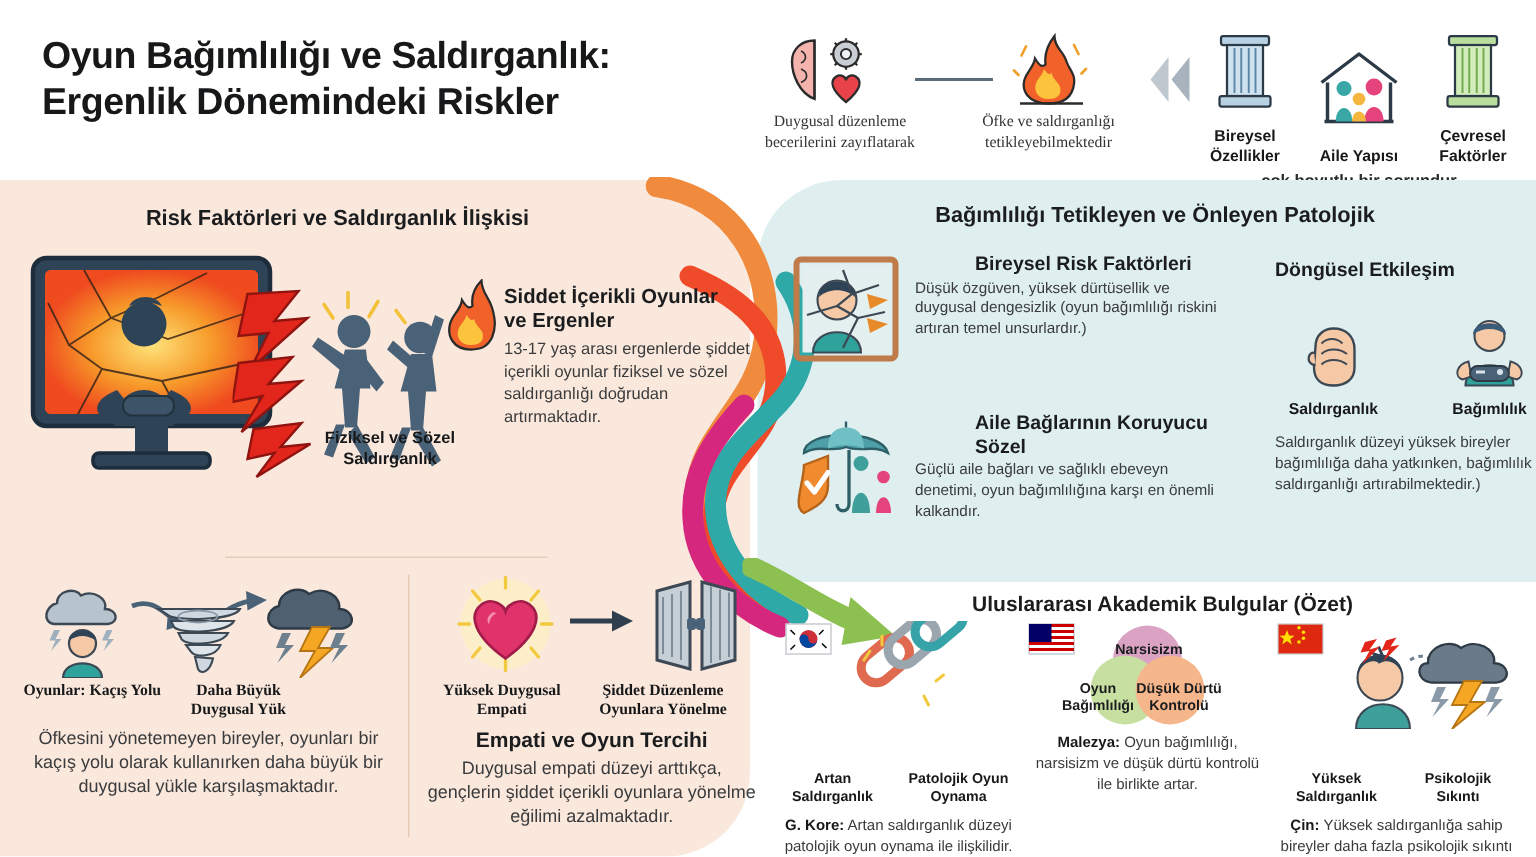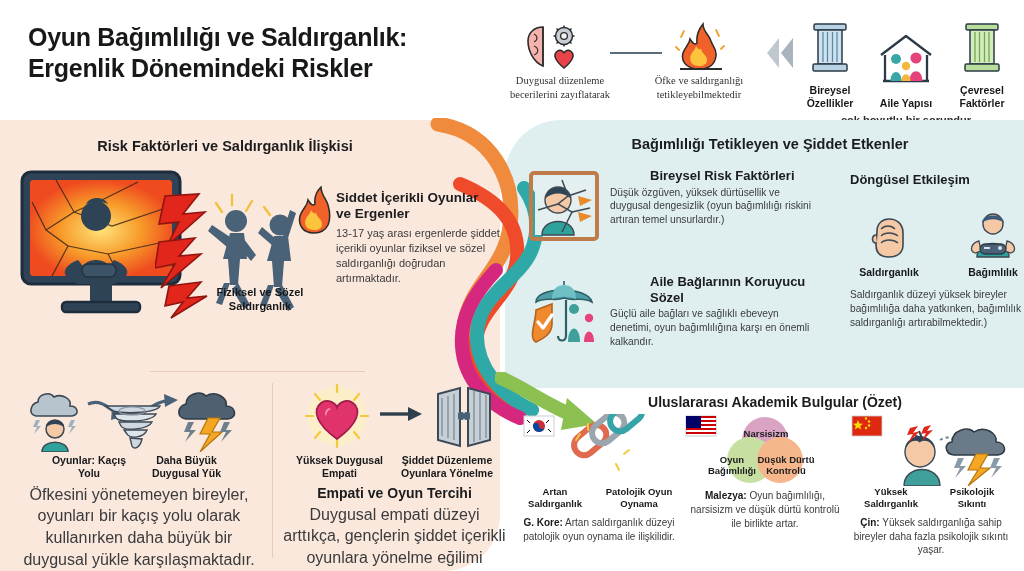--- a/index.html
+++ b/index.html
@@ -86,23 +86,23 @@
   #colB { left:282px; top:384px; width:225px; }
   .icorow { position:relative; height:68px; }
   .icocap {
     font-size:10.5px; font-weight:bold; color:#17181a;
     text-align:center; line-height:1.28;
   }
   .blk-title {
     font-size:14px; font-weight:bold; color:#1b1c1e; text-align:center; margin-top:4px;
   }
   .blk-body {
-    font-size:16px; color:#3a3b3d; text-align:center; line-height:1.35; margin-top:3px;
-  }
-  .caprow { display:flex; justify-content:center; margin-top:2px; }
+    font-size:12px; color:#3a3b3d; text-align:center; line-height:1.35; margin-top:3px;
+  }
+  .caprow { display:flex; justify-content:flex-start; margin-top:2px;font-family:Liberation Serif, serif; }
 
   
   #rt-left { position:absolute; left:528px; top:168px; width:290px; }
   .rt-item { position:relative; min-height:88px; }
   .rt-ico { position:absolute; left:0; top:2px; width:72px; height:72px; }
   .rt-txt { margin-left:82px; }
   .rt-head { font-size:13px; font-weight:bold; color:#1b1c1e; line-height:1.2;padding-left:40px; }
   .rt-body { font-size:10.2px; color:#3a3b3d; line-height:1.34; margin-top:2px; }
 
   #cycle { position:absolute; left:822px; top:172px; width:200px;margin-left:28px; }
@@ -114,21 +114,21 @@
 
   
   #acad-head {
     position:absolute; left:540px; top:394px; width:470px; text-align:center;
     font-size:14px; font-weight:bold; color:#1b1c1e;
   }
   #acad-row { position:absolute; left:516px; top:414px; width:500px; display:flex; }
   .acad-col { width:166px; position:relative; }
   .acad-vis { height:72px; position:relative; }
   .acad-caps { display:flex; justify-content:center; gap:8px; }
-  .acad-cap { font-size:9.5px; font-weight:bold; color:#17181a; text-align:center; line-height:1.25; }
+  .acad-cap { font-size:9.5px; font-weight:bold; color:#17181a; text-align:center; line-height:1.25;margin-top:28px; }
   .acad-body { font-size:10px; color:#3a3b3d; text-align:center; line-height:1.38; margin-top:6px; padding:0 4px; }
   .acad-body b { color:#17181a; }
 </style>
 </head>
 <body>
 
 <div id="canvas">
 
   <div id="header">
 
@@ -423,21 +423,21 @@
       </svg>
     </div>
     <div class="caprow">
       <div class="icocap" style="width:105px;">Yüksek Duygusal Empati</div>
       <div class="icocap" style="width:110px;">Şiddet Düzenleme Oyunlara Yönelme</div>
     </div>
     <div class="blk-title">Empati ve Oyun Tercihi</div>
     <div class="blk-body">Duygusal empati düzeyi arttıkça, gençlerin şiddet içerikli oyunlara yönelme eğilimi azalmaktadır.</div>
   </div>
 
-  <div class="panel-head" id="right-head">Bağımlılığı Tetikleyen ve Şiddet Etkenler</div>
+  <div class="panel-head" id="right-head">Bağımlılığı Tetikleyen ve Önleyen Patolojik</div>
 
   <div id="rt-left">
 
     <div class="rt-item">
       <svg class="rt-ico" viewBox="0 0 72 72">
         <rect x="3" y="3" width="66" height="66" rx="3" fill="none" stroke="#c07b4a" stroke-width="4"></rect>
         <rect x="7" y="7" width="58" height="58" fill="#e4f0ef"></rect>
         <circle cx="30" cy="30" r="13" fill="#f6c9a6" stroke="#3c4854" stroke-width="1.4"></circle>
         <path d="M18 28 C18 14 42 14 42 28 C36 22 24 22 18 28 Z" fill="#2f4356"></path>
         <path d="M14 65 C14 47 46 47 46 65 Z" fill="#2fa39b" stroke="#3c4854" stroke-width="1.4"></path>

